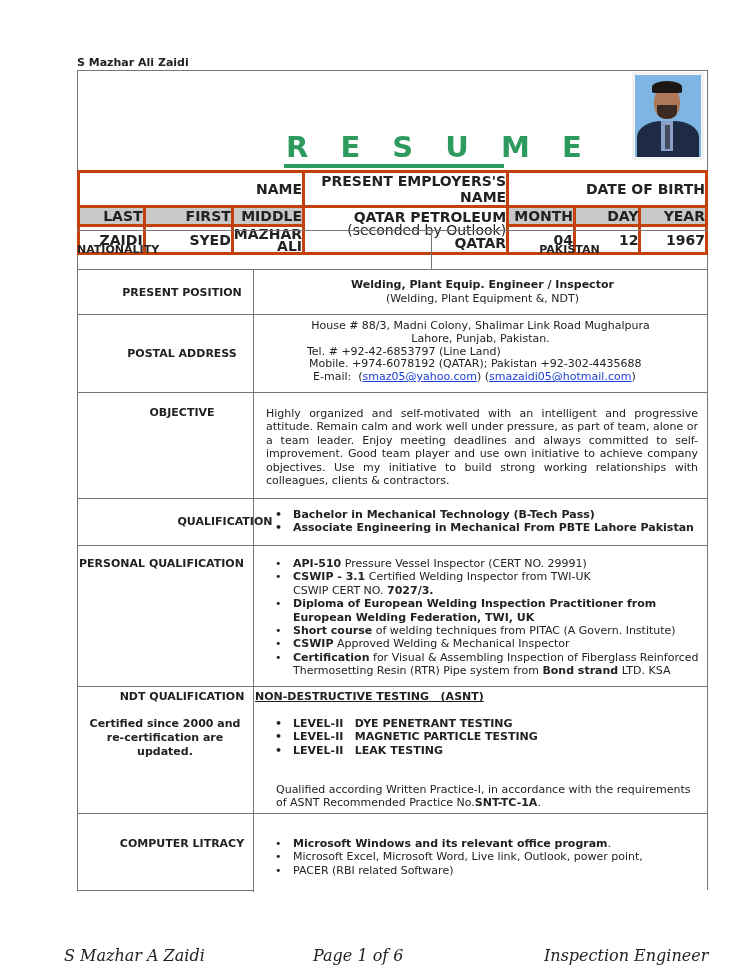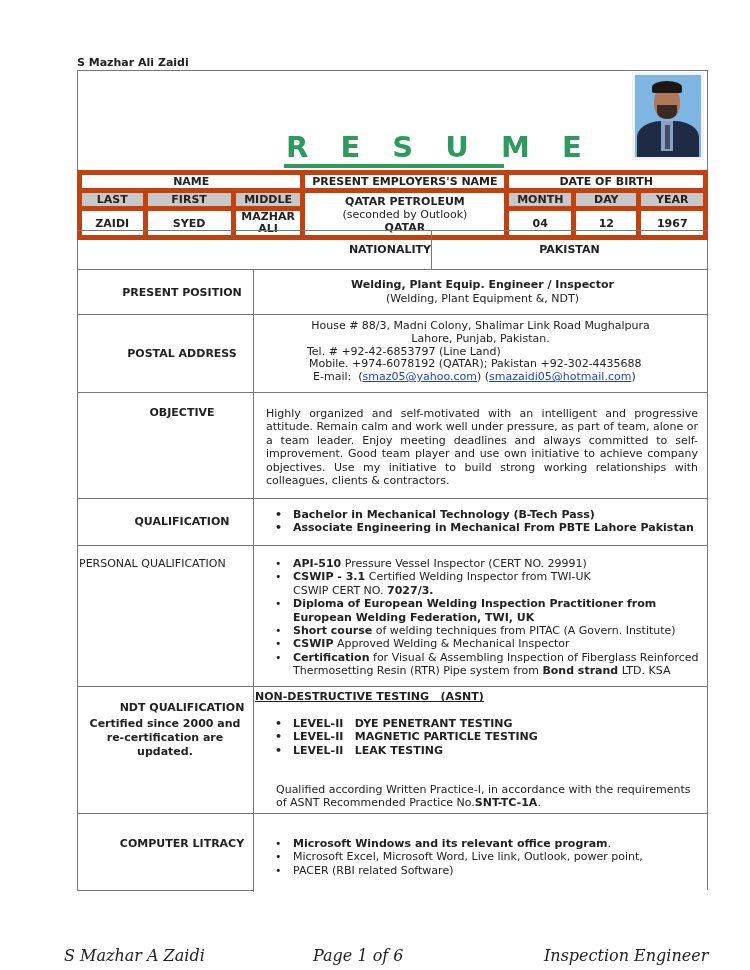--- a/index.html
+++ b/index.html
@@ -13,21 +13,21 @@
   .photo { left: 632px; top: 72px; width: 72px; height: 88px; background: #f2f2f2; padding: 3px; }
   .photo-inner { width: 100%; height: 100%; background: #7fb5e2; position: relative; overflow: hidden; }
   .photo-head { position: absolute; left: 19px; top: 10px; width: 26px; height: 34px; background: #b0785a; border-radius: 50% 50% 45% 45%; }
   .photo-hair { position: absolute; left: 17px; top: 6px; width: 30px; height: 12px; background: #1d1713; border-radius: 50% 50% 10% 10%; }
   .photo-beard { position: absolute; left: 22px; top: 30px; width: 20px; height: 14px; background: #3a2a22; border-radius: 0 0 50% 50%; }
   .photo-body { position: absolute; left: 2px; top: 46px; width: 62px; height: 40px; background: #1f2a44; border-radius: 40% 40% 0 0; }
   .photo-shirt { position: absolute; left: 26px; top: 46px; width: 12px; height: 30px; background: #8aa0c8; }
   .photo-tie { position: absolute; left: 30px; top: 50px; width: 5px; height: 24px; background: #444c60; }
 
   table.grid { position: absolute; border-collapse: collapse; }
-  table.grid td { border: 5px solid #c2410c; text-align: center; vertical-align: middle; font-weight: bold; font-size: 11px; }
+  table.grid td { border: 3px solid #c2410c; text-align: right; vertical-align: middle; font-weight: bold; font-size: 14px; }
   .gray { background: #c8c8c8; }
 
   .row { position: absolute; left: 77px; width: 631px; border-top: 1px solid #777; }
   .lbl { position: absolute; left: 7px; width: 176px; text-align: center; font-weight: bold; font-size: 11px; padding-left: 20px; }
   .vdiv { position: absolute; left: 176px; top: 0; bottom: 0; border-left: 1px solid #777; }
   .content { position: absolute; left: 186px; right: 6px; font-size: 11px; line-height: 13.4px; }
   ul.b { list-style: none; }
   ul.b li { position: relative; padding-left: 22px; }
   ul.b li::before { content: "\2022"; position: absolute; left: 4px; top: 0; font-size: 11px; }
   .b-bold { font-weight: bold; }
@@ -92,21 +92,21 @@
       <div>ALI</div>
     </td>
     <td>04</td>
     <td>12</td>
     <td>1967</td>
   </tr>
 </tbody>
   </table>
 
 <div class="row" style="top:230px; height:39px;">
-  <div class="abs" style="left:0; width:354px; top:12px; text-align:right; font-weight:bold;">NATIONALITY</div>
+  <div class="abs" style="left:0; width:354px; top:12px; text-align:left; font-weight:bold;">NATIONALITY</div>
   <div class="abs" style="left:354px; top:0; bottom:0; border-left:1px solid #777;"></div>
   <div class="abs" style="left:354px; right:0; top:12px; text-align:center; font-weight:bold;">PAKISTAN</div>
 </div>
 
 <div class="row" style="top:269px; height:45px;">
   <div class="lbl" style="top:16px;">PRESENT POSITION</div>
   <div class="vdiv"></div>
   <div class="abs" style="left:180px; right:0; top:8px; text-align:center; line-height:14px;">
     <div class="b-bold">Welding, Plant Equip. Engineer / Inspector</div>
     <div>(Welding, Plant Equipment &amp;, NDT)</div>
@@ -128,43 +128,43 @@
   </div>
 </div>
 
 <div class="row" style="top:392px; height:106px;">
   <div class="lbl" style="top:13px;">OBJECTIVE</div>
   <div class="vdiv"></div>
   <div class="content" style="top:14px; text-align:justify; left:189px; right:10px;">Highly organized and self-motivated with an intelligent and progressive attitude. Remain calm and work well under pressure, as part of team, alone or a team leader. Enjoy meeting deadlines and always committed to self-improvement. Good team player and use own initiative to achieve company objectives. Use my initiative to build strong working relationships with colleagues, clients &amp; contractors.</div>
 </div>
 
 <div class="row" style="top:498px; height:47px;">
-  <div class="lbl" style="top:16px;">QUALIFICATION</div>
+  <div class="lbl" style="top:16px;margin-left:43px;">QUALIFICATION</div>
   <div class="vdiv"></div>
   <ul class="b content b-bold" style="top:9px; left:194px;">
     <li>Bachelor in Mechanical Technology (B-Tech Pass)</li>
     <li>Associate Engineering in Mechanical From PBTE Lahore Pakistan</li>
   </ul>
 </div>
 
 <div class="row" style="top:545px; height:141px;">
-  <div class="abs" style="left:2px; top:11px; font-weight:normal;">PERSONAL QUALIFICATION</div>
+  <div class="abs" style="left:2px; top:11px; font-weight:bold;">PERSONAL QUALIFICATION</div>
   <div class="vdiv"></div>
   <ul class="b content" style="top:11px; left:194px;">
     <li><span class="b-bold">API-510</span><span> Pressure Vessel Inspector (CERT NO. 29991)</span></li>
     <li><span class="b-bold">CSWIP - 3.1</span><span> Certified Welding Inspector from TWI-UK</span><br><span>CSWIP CERT NO. </span><span class="b-bold">7027/3.</span></li>
     <li style="padding-right:40px;"><span class="b-bold">Diploma of European Welding Inspection Practitioner from European Welding Federation, TWI, UK</span></li>
     <li><span class="b-bold">Short course</span><span> of welding techniques from PITAC (A Govern. Institute)</span></li>
     <li><span class="b-bold">CSWIP</span><span> Approved Welding &amp; Mechanical Inspector</span></li>
     <li style="margin-right:-8px;"><span class="b-bold">Certification</span><span> for Visual &amp; Assembling Inspection of Fiberglass Reinforced Thermosetting Resin (RTR) Pipe system from </span><span class="b-bold">Bond strand</span><span> LTD.  KSA</span></li>
   </ul>
 </div>
 
 <div class="row" style="top:686px; height:127px;">
-  <div class="lbl" style="top:3px;margin-top:11px;">NDT QUALIFICATION</div>
+  <div class="lbl" style="top:3px;">NDT QUALIFICATION</div>
   <div class="abs" style="left:0; width:176px; top:30px; text-align:center; font-weight:bold; line-height:14px; padding:0 2px;">Certified since 2000 and re-certification are updated.</div>
   <div class="vdiv"></div>
   <div class="abs b-bold" style="left:178px; top:3px; text-decoration:underline; white-space:pre;">NON-DESTRUCTIVE TESTING   (ASNT)</div>
   <ul class="b content b-bold" style="top:30px; left:194px;">
     <li style="white-space:pre;">LEVEL-II   DYE PENETRANT TESTING</li>
     <li style="white-space:pre;">LEVEL-II   MAGNETIC PARTICLE TESTING</li>
     <li style="white-space:pre;">LEVEL-II   LEAK TESTING</li>
   </ul>
   <div class="content" style="top:96px; left:199px;">
     <span>Qualified according Written Practice-I, in accordance with the requirements of ASNT Recommended Practice No.</span><span class="b-bold">SNT-TC-1A</span><span>.</span>

